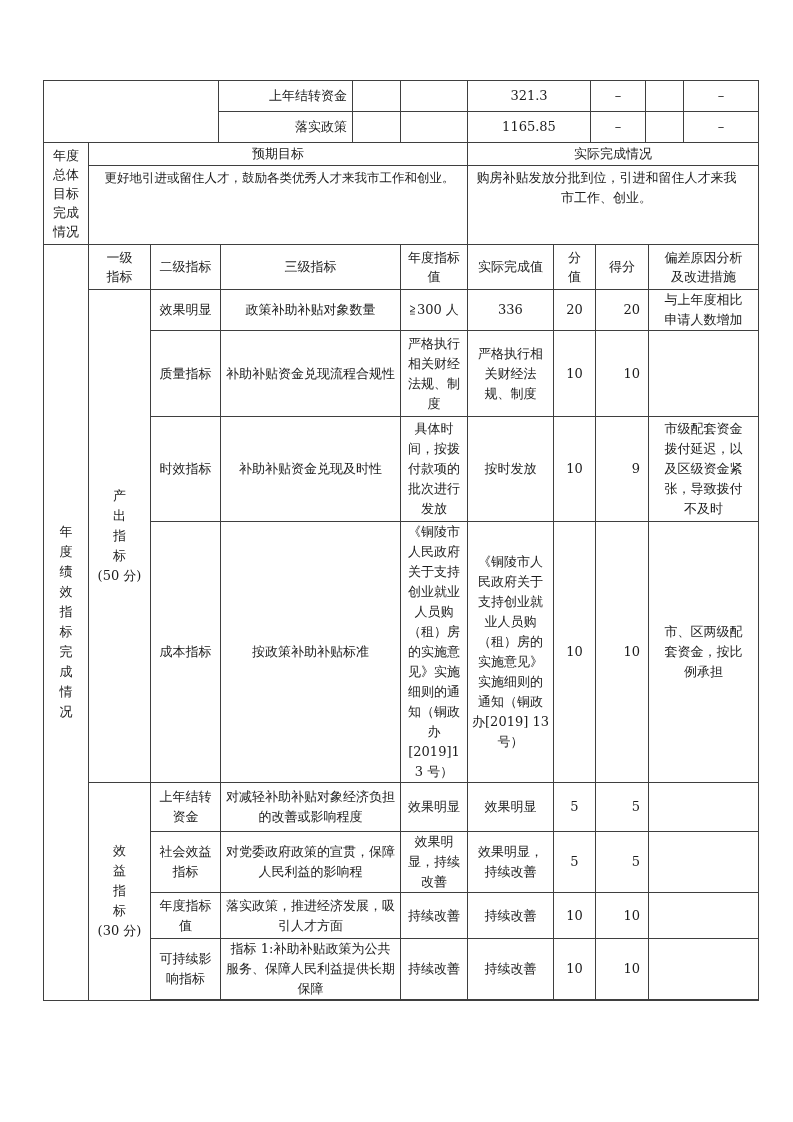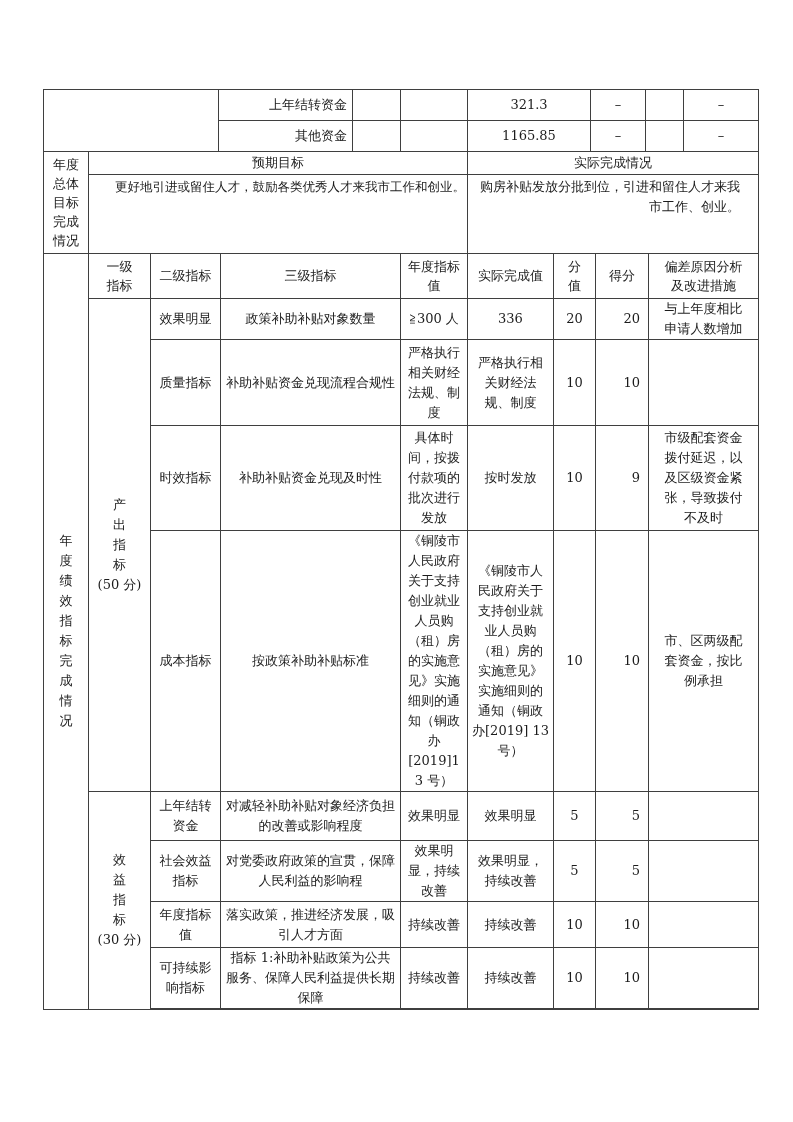--- a/index.html
+++ b/index.html
@@ -1,35 +1,35 @@
 <!DOCTYPE html>
 <html><head>
 <meta charset="utf-8">
 <style>
   html,body{margin:0;padding:0;}
   body{
     width:793px;height:1122px;background:#ffffff;position:relative;
     font-family:"DejaVu Serif","Liberation Serif",serif;
     color:#1c1c1c;
   }
-  .sheet{position:absolute;left:43px;top:89px;width:715px;}
+  .sheet{position:absolute;left:43px;top:80px;width:715px;}
   table{border-collapse:collapse;table-layout:fixed;width:715px;}
   td{
     border:1px solid #3f3f3f;
     font-size:13px;line-height:20px;
     text-align:center;vertical-align:middle;
     padding:0 4px;box-sizing:border-box;overflow:hidden;
     word-wrap:break-word;
   }
   
   .t2 td,.t3 tr:first-child td{border-top-width:0;}
   .t3 tr.last td{border-bottom-width:2px;}
   
   .l{text-align:center;}
-  .lt{text-align:right;vertical-align:top;}
+  .lt{text-align:center;vertical-align:top;}
   .rgt{text-align:right;padding-right:8px;}
   .rlab{text-align:right;padding-right:5px;}
   .v{white-space:pre-line;line-height:20px;padding:0 2px;}
   .v5{line-height:19px;}
   .hdr{line-height:19px;white-space:pre-line;}
   .hdr1{line-height:19px;}
   .dev{padding:0 10px;}
   .goal-exp{font-size:12.5px;white-space:nowrap;padding:2px 2px 0 5px;}
   .goal-act{padding:2px 18px 0 5px;}
   .t1 td{height:31px;}
@@ -66,21 +66,21 @@
       <td rowspan="2"></td>
       <td class="rlab">上年结转资金</td>
       <td></td>
       <td></td>
       <td>321.3</td>
       <td>–</td>
       <td></td>
       <td>–</td>
     </tr>
     <tr>
-      <td class="rlab">其他资金</td>
+      <td class="rlab">落实政策</td>
       <td></td>
       <td></td>
       <td>1165.85</td>
       <td>–</td>
       <td></td>
       <td>–</td>
     </tr>
   </tbody>
     </table>
 

